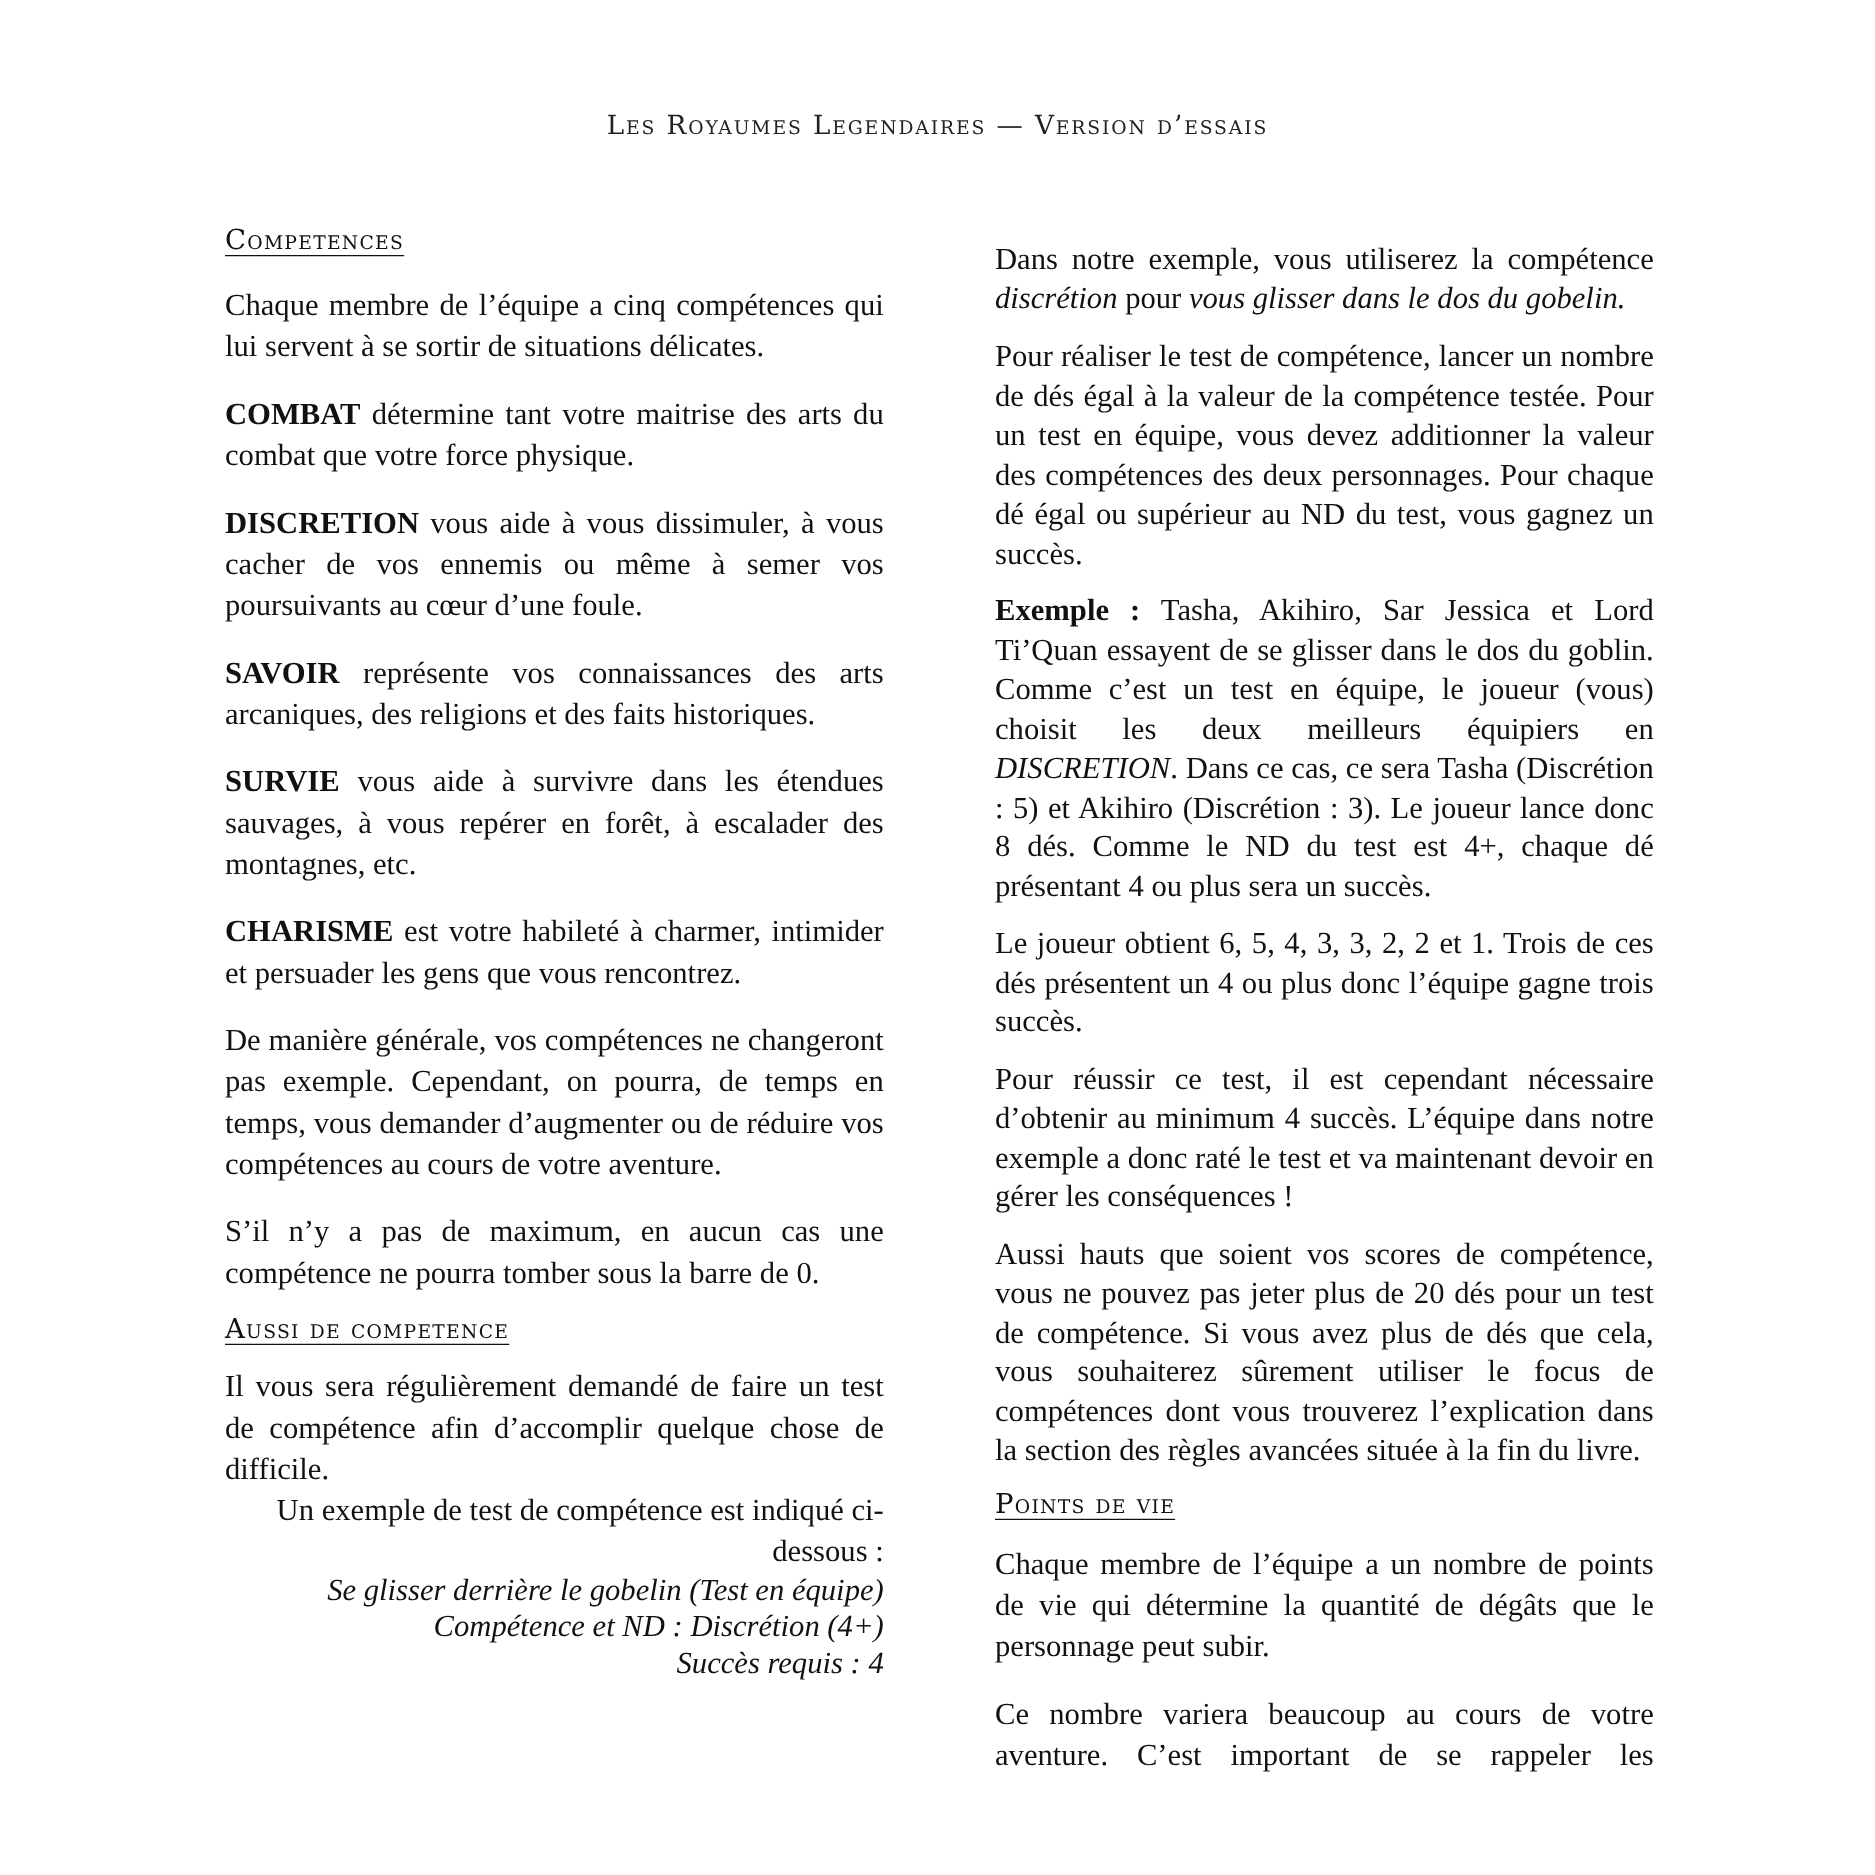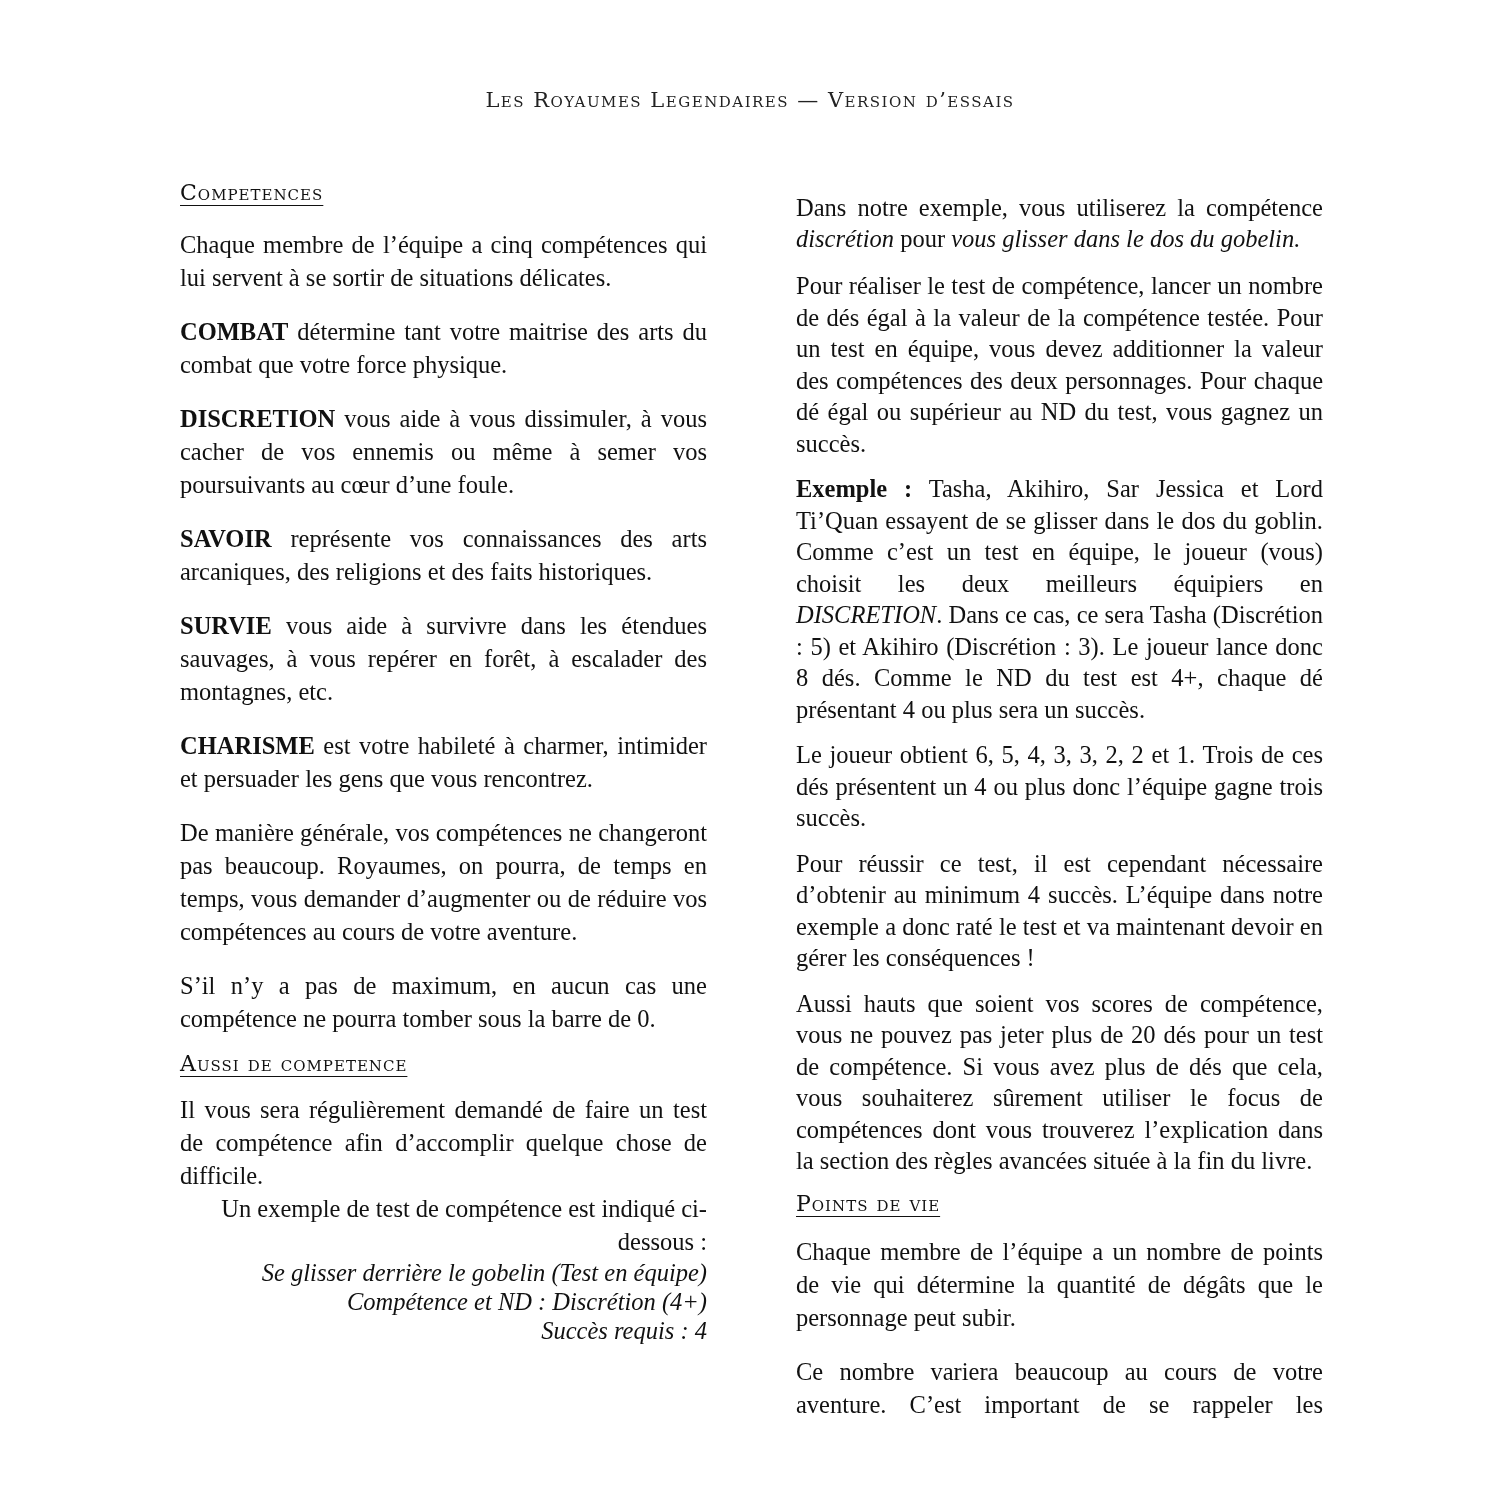--- a/index.html
+++ b/index.html
@@ -36,21 +36,21 @@
   <div class="col col-left">
     <h2 class="section-title">Competences</h2>
     <p>Chaque membre de l’équipe a cinq compétences qui lui servent à se sortir de situations délicates.</p>
 
     <p><b>COMBAT</b><span> détermine tant votre maitrise des arts du combat que votre force physique.</span></p>
     <p><b>DISCRETION</b><span> vous aide à vous dissimuler, à vous cacher de vos ennemis ou même à semer vos poursuivants au cœur d’une foule.</span></p>
     <p><b>SAVOIR</b><span> représente vos connaissances des arts arcaniques, des religions et des faits historiques.</span></p>
     <p><b>SURVIE</b><span> vous aide à survivre dans les étendues sauvages, à vous repérer en forêt, à escalader des montagnes, etc.</span></p>
     <p><b>CHARISME</b><span> est votre habileté à charmer, intimider et persuader les gens que vous rencontrez.</span></p>
 
-    <p>De manière générale, vos compétences ne changeront pas beaucoup. Royaumes, on pourra, de temps en temps, vous demander d’augmenter ou de réduire vos compétences au cours de votre aventure.</p>
+    <p>De manière générale, vos compétences ne changeront pas exemple. Cependant, on pourra, de temps en temps, vous demander d’augmenter ou de réduire vos compétences au cours de votre aventure.</p>
     <p style="margin-bottom:12px;">S’il n’y a pas de maximum, en aucun cas une compétence ne pourra tomber sous la barre de 0.</p>
 
     <h2 class="section-title" style="margin-bottom:12px;">Aussi de competence</h2>
     <p class="tight">Il vous sera régulièrement demandé de faire un test de compétence afin d’accomplir quelque chose de difficile.</p>
     <p class="tight" style="text-align:right;">Un exemple de test de compétence est indiqué ci-dessous :</p>
     <div class="example-block">
       <div>Se glisser derrière le gobelin (Test en équipe)</div>
       <div>Compétence et ND : Discrétion (4+)</div>
       <div>Succès requis : 4</div>
     </div>

